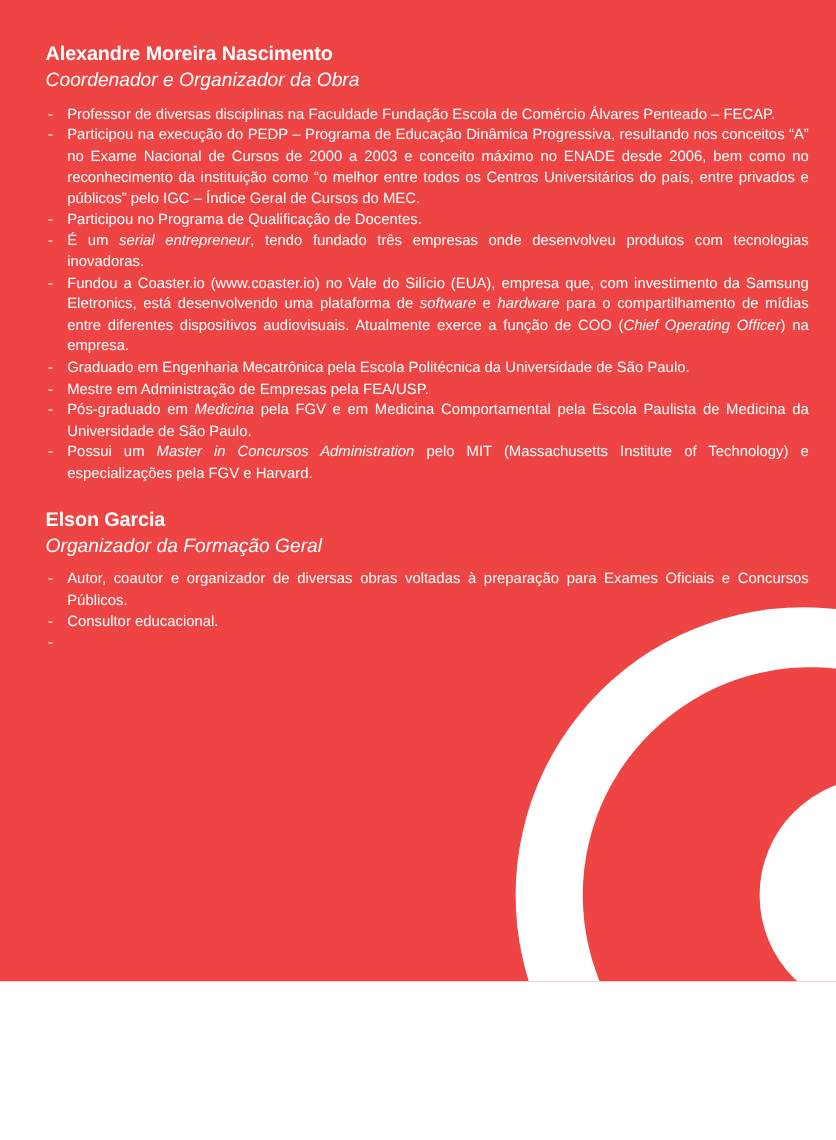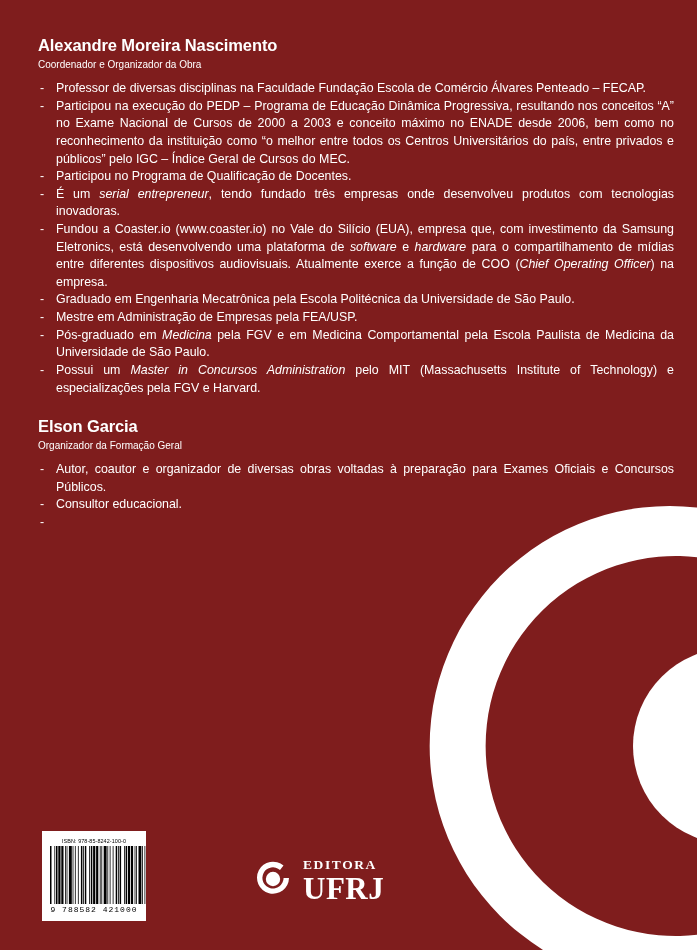--- a/index.html
+++ b/index.html
@@ -3,22 +3,22 @@
 <meta charset="utf-8">
 <style>
   html, body {
     margin: 0;
     padding: 0;
     background: #ffffff;
   }
   .cover {
     position: relative;
     width: 697px;
-    height: 950px;
-    background: #7f1d1d;
+    height: 818px;
+    background: #ef4444;
     overflow: hidden;
     font-family: "Liberation Sans", sans-serif;
     color: #ffffff;
   }
 
   
   .focus-mark {
     position: absolute;
     right: 0;
     top: 0;
@@ -36,21 +36,22 @@
     z-index: 3;
   }
   .author-name {
     font-size: 16.5px;
     font-weight: bold;
     letter-spacing: -0.1px;
     margin: 0 0 5px 0;
     line-height: 1.1;
   }
   .author-role {
-    font-size: 10px;
+    font-size: 16px;
+    font-style: italic;
     margin: 0 0 10px 0;
     line-height: 1.1;
   }
   .bio-list {
     list-style: none;
     margin: 0;
     padding: 0;
   }
   .bio-list li {
     position: relative;

